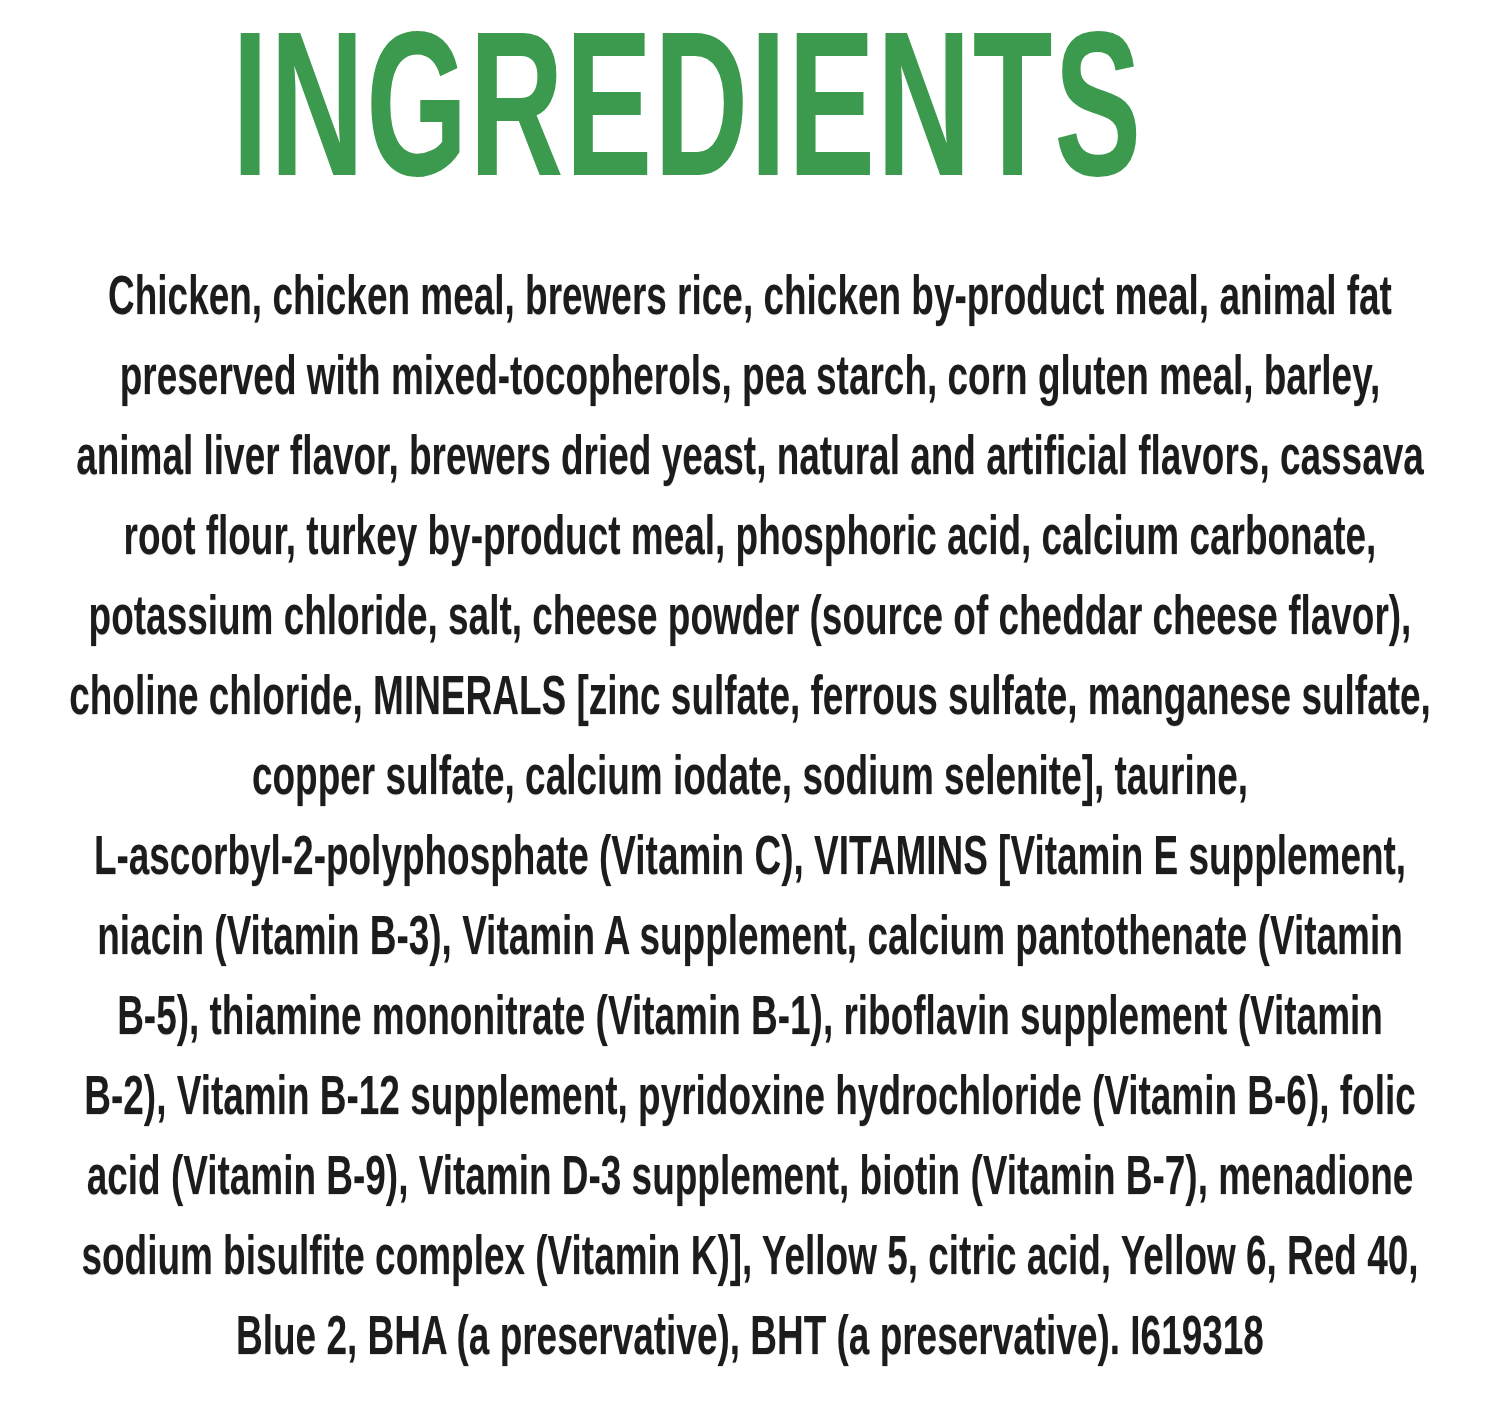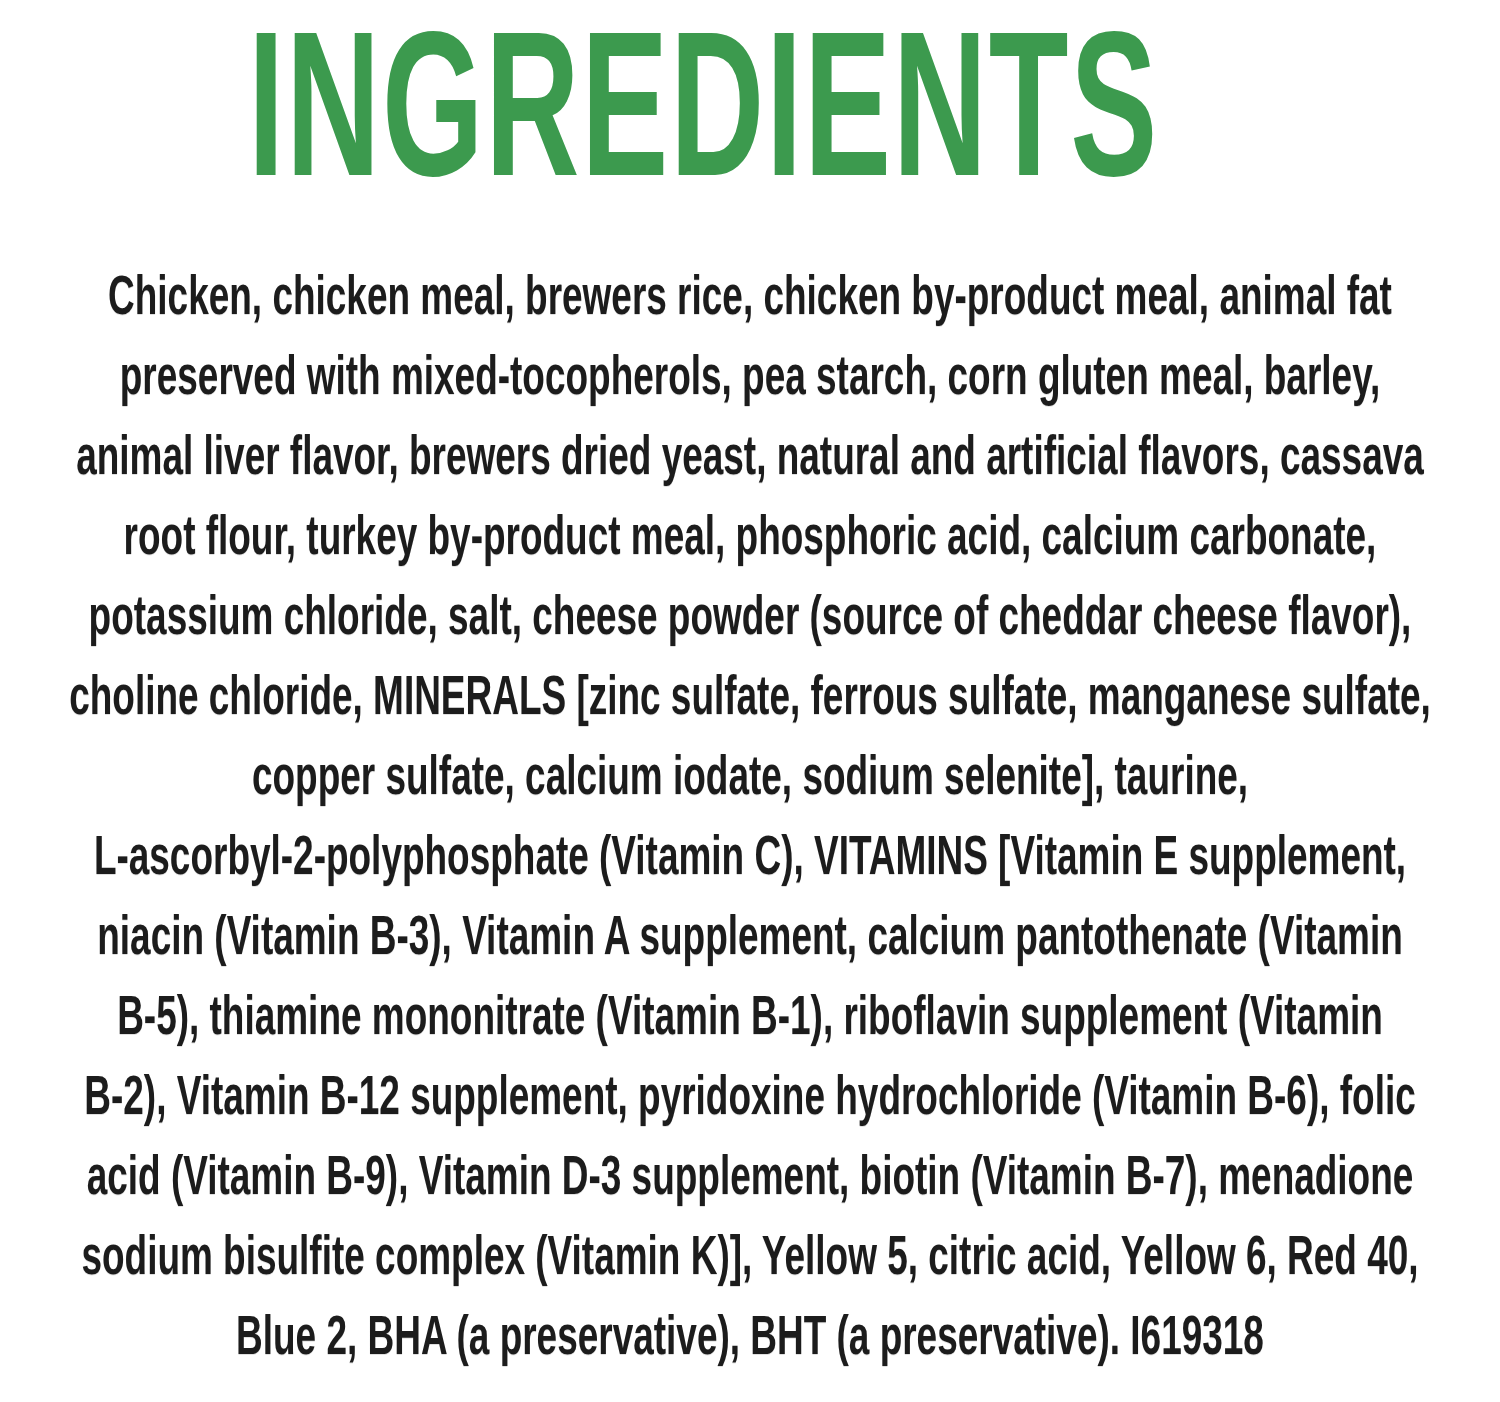--- a/index.html
+++ b/index.html
@@ -11,21 +11,21 @@
     position: relative;
     width: 1500px;
     height: 1402px;
     background: #ffffff;
     overflow: hidden;
     font-family: "Liberation Sans", sans-serif;
   }
   .title-wrap {
     position: absolute;
     top: 0;
-    left: 16px;
+    left: 0;
     width: 1376px;
     height: 210px;
     text-align: center;
   }
   .title-text {
     display: inline-block;
     font-family: "Liberation Sans", sans-serif;
     font-weight: 700;
     font-size: 150px;
     line-height: 150px;

